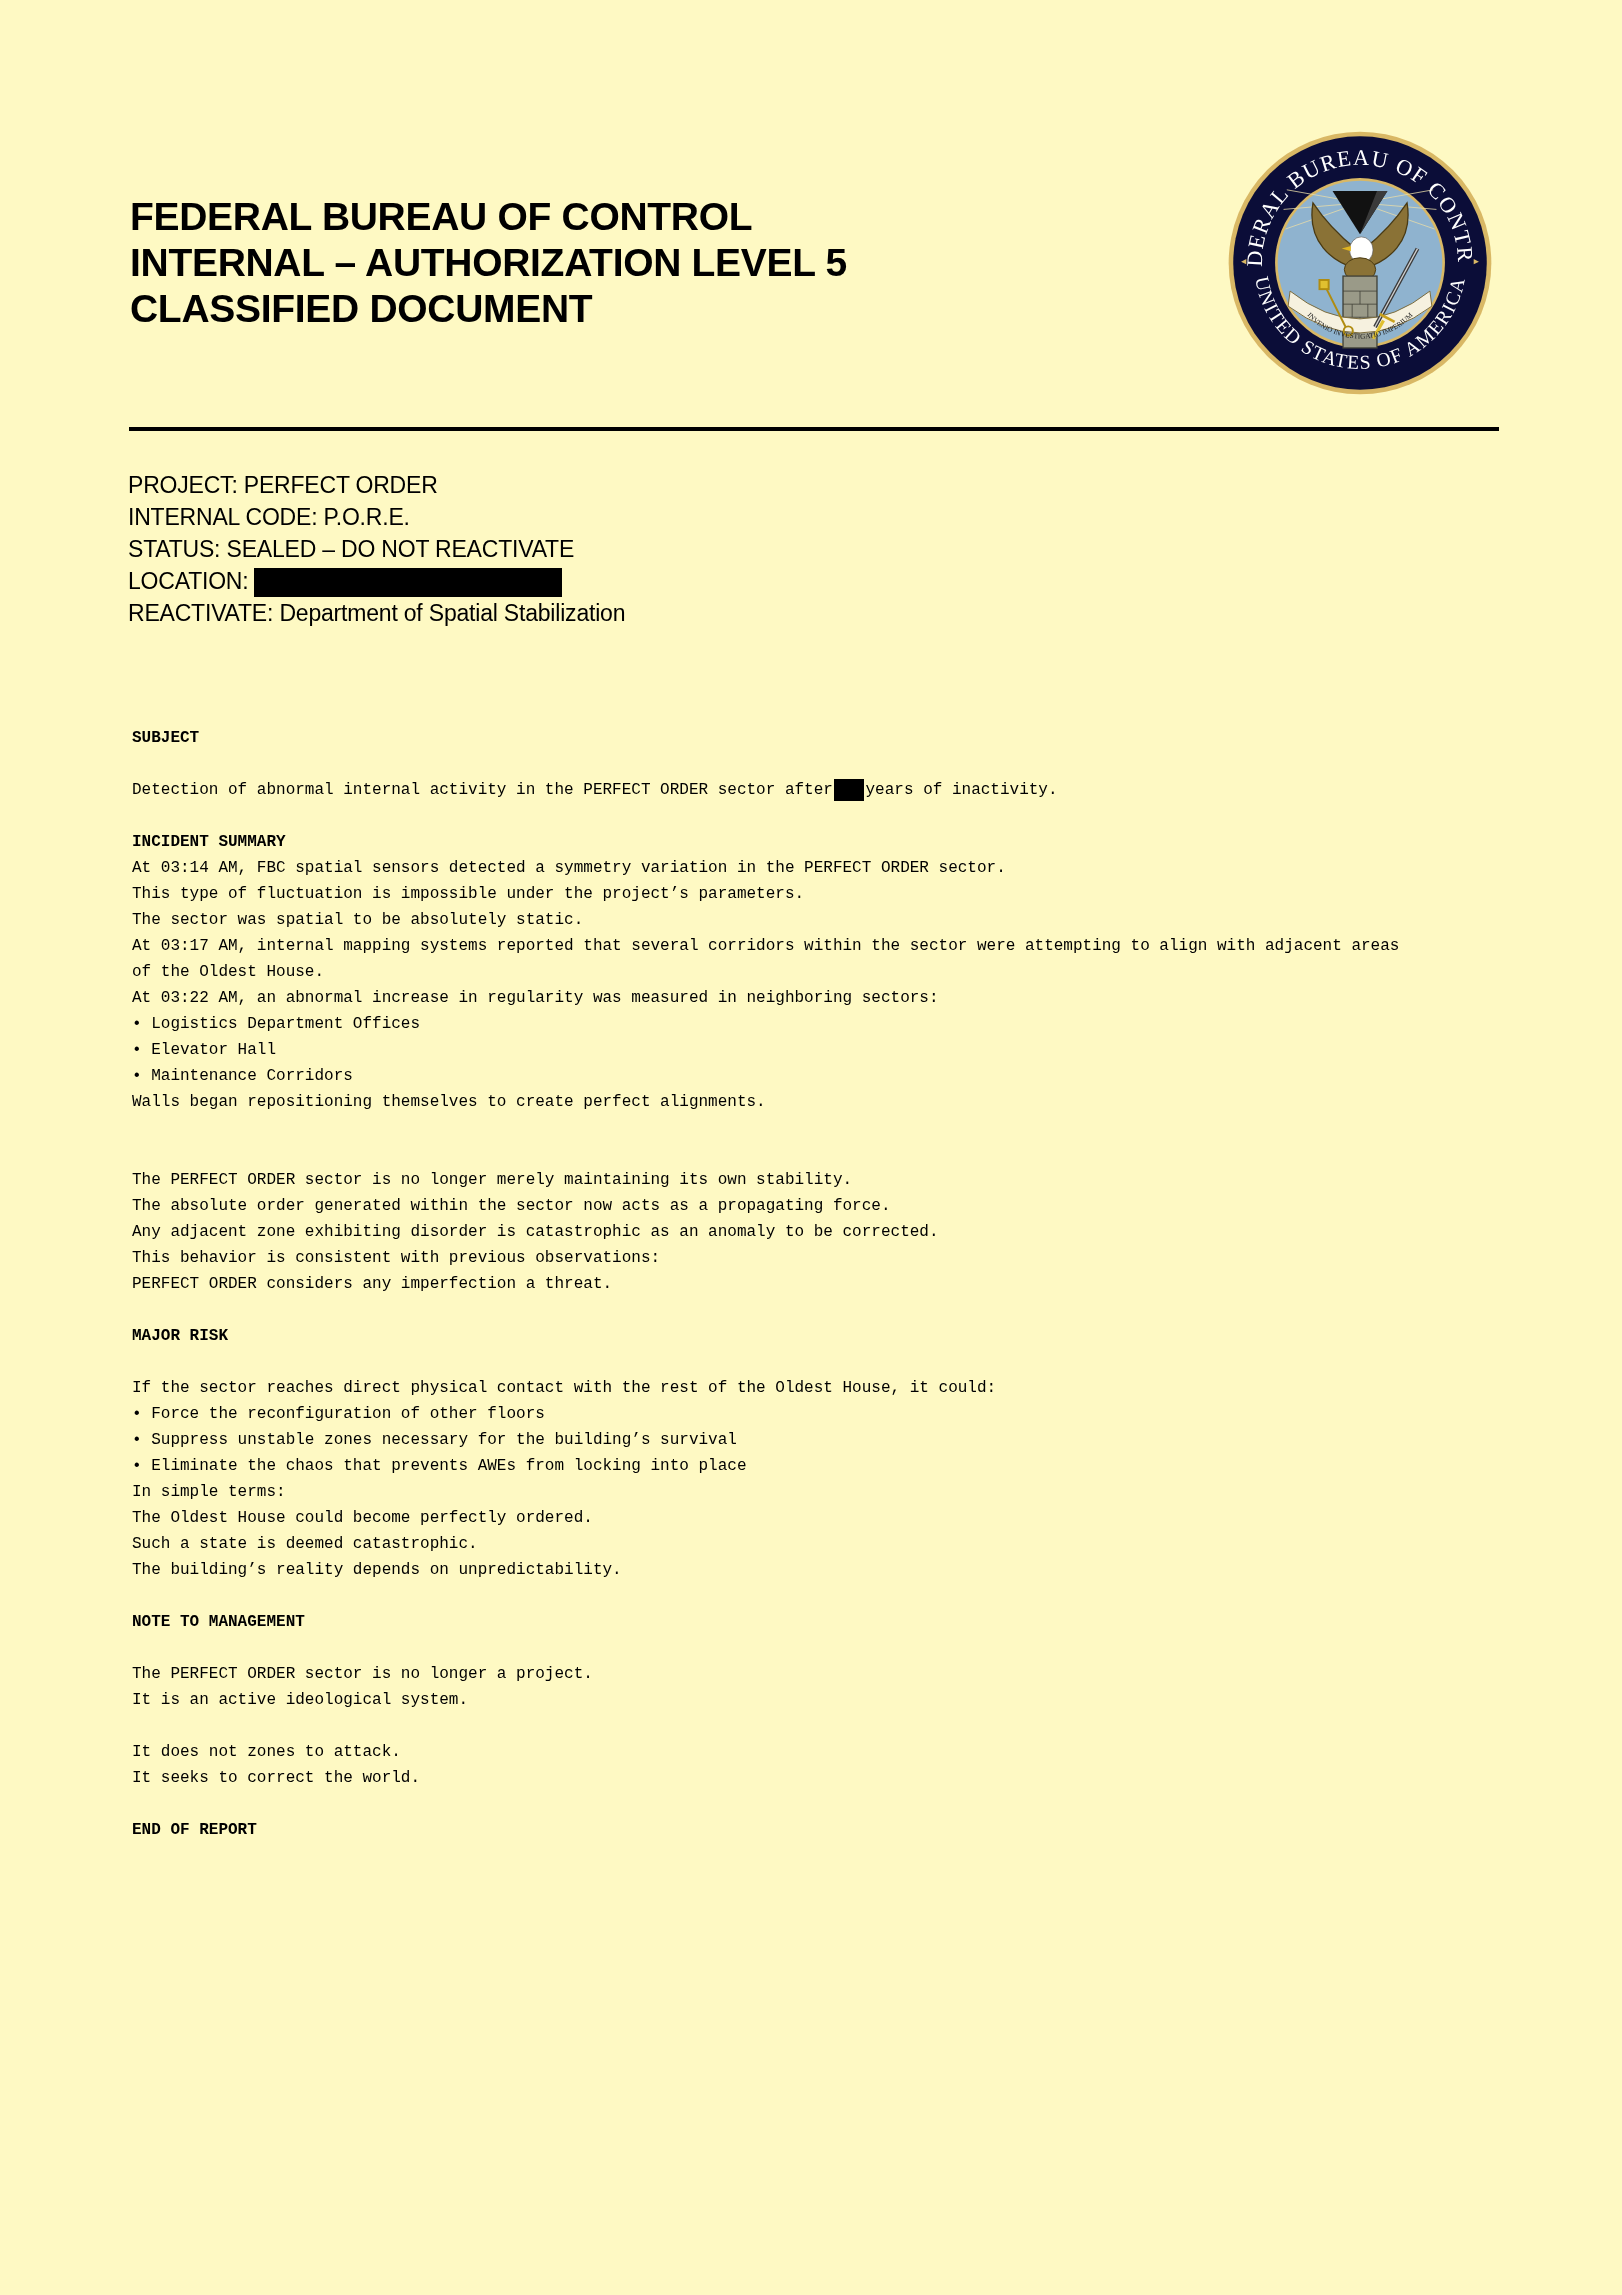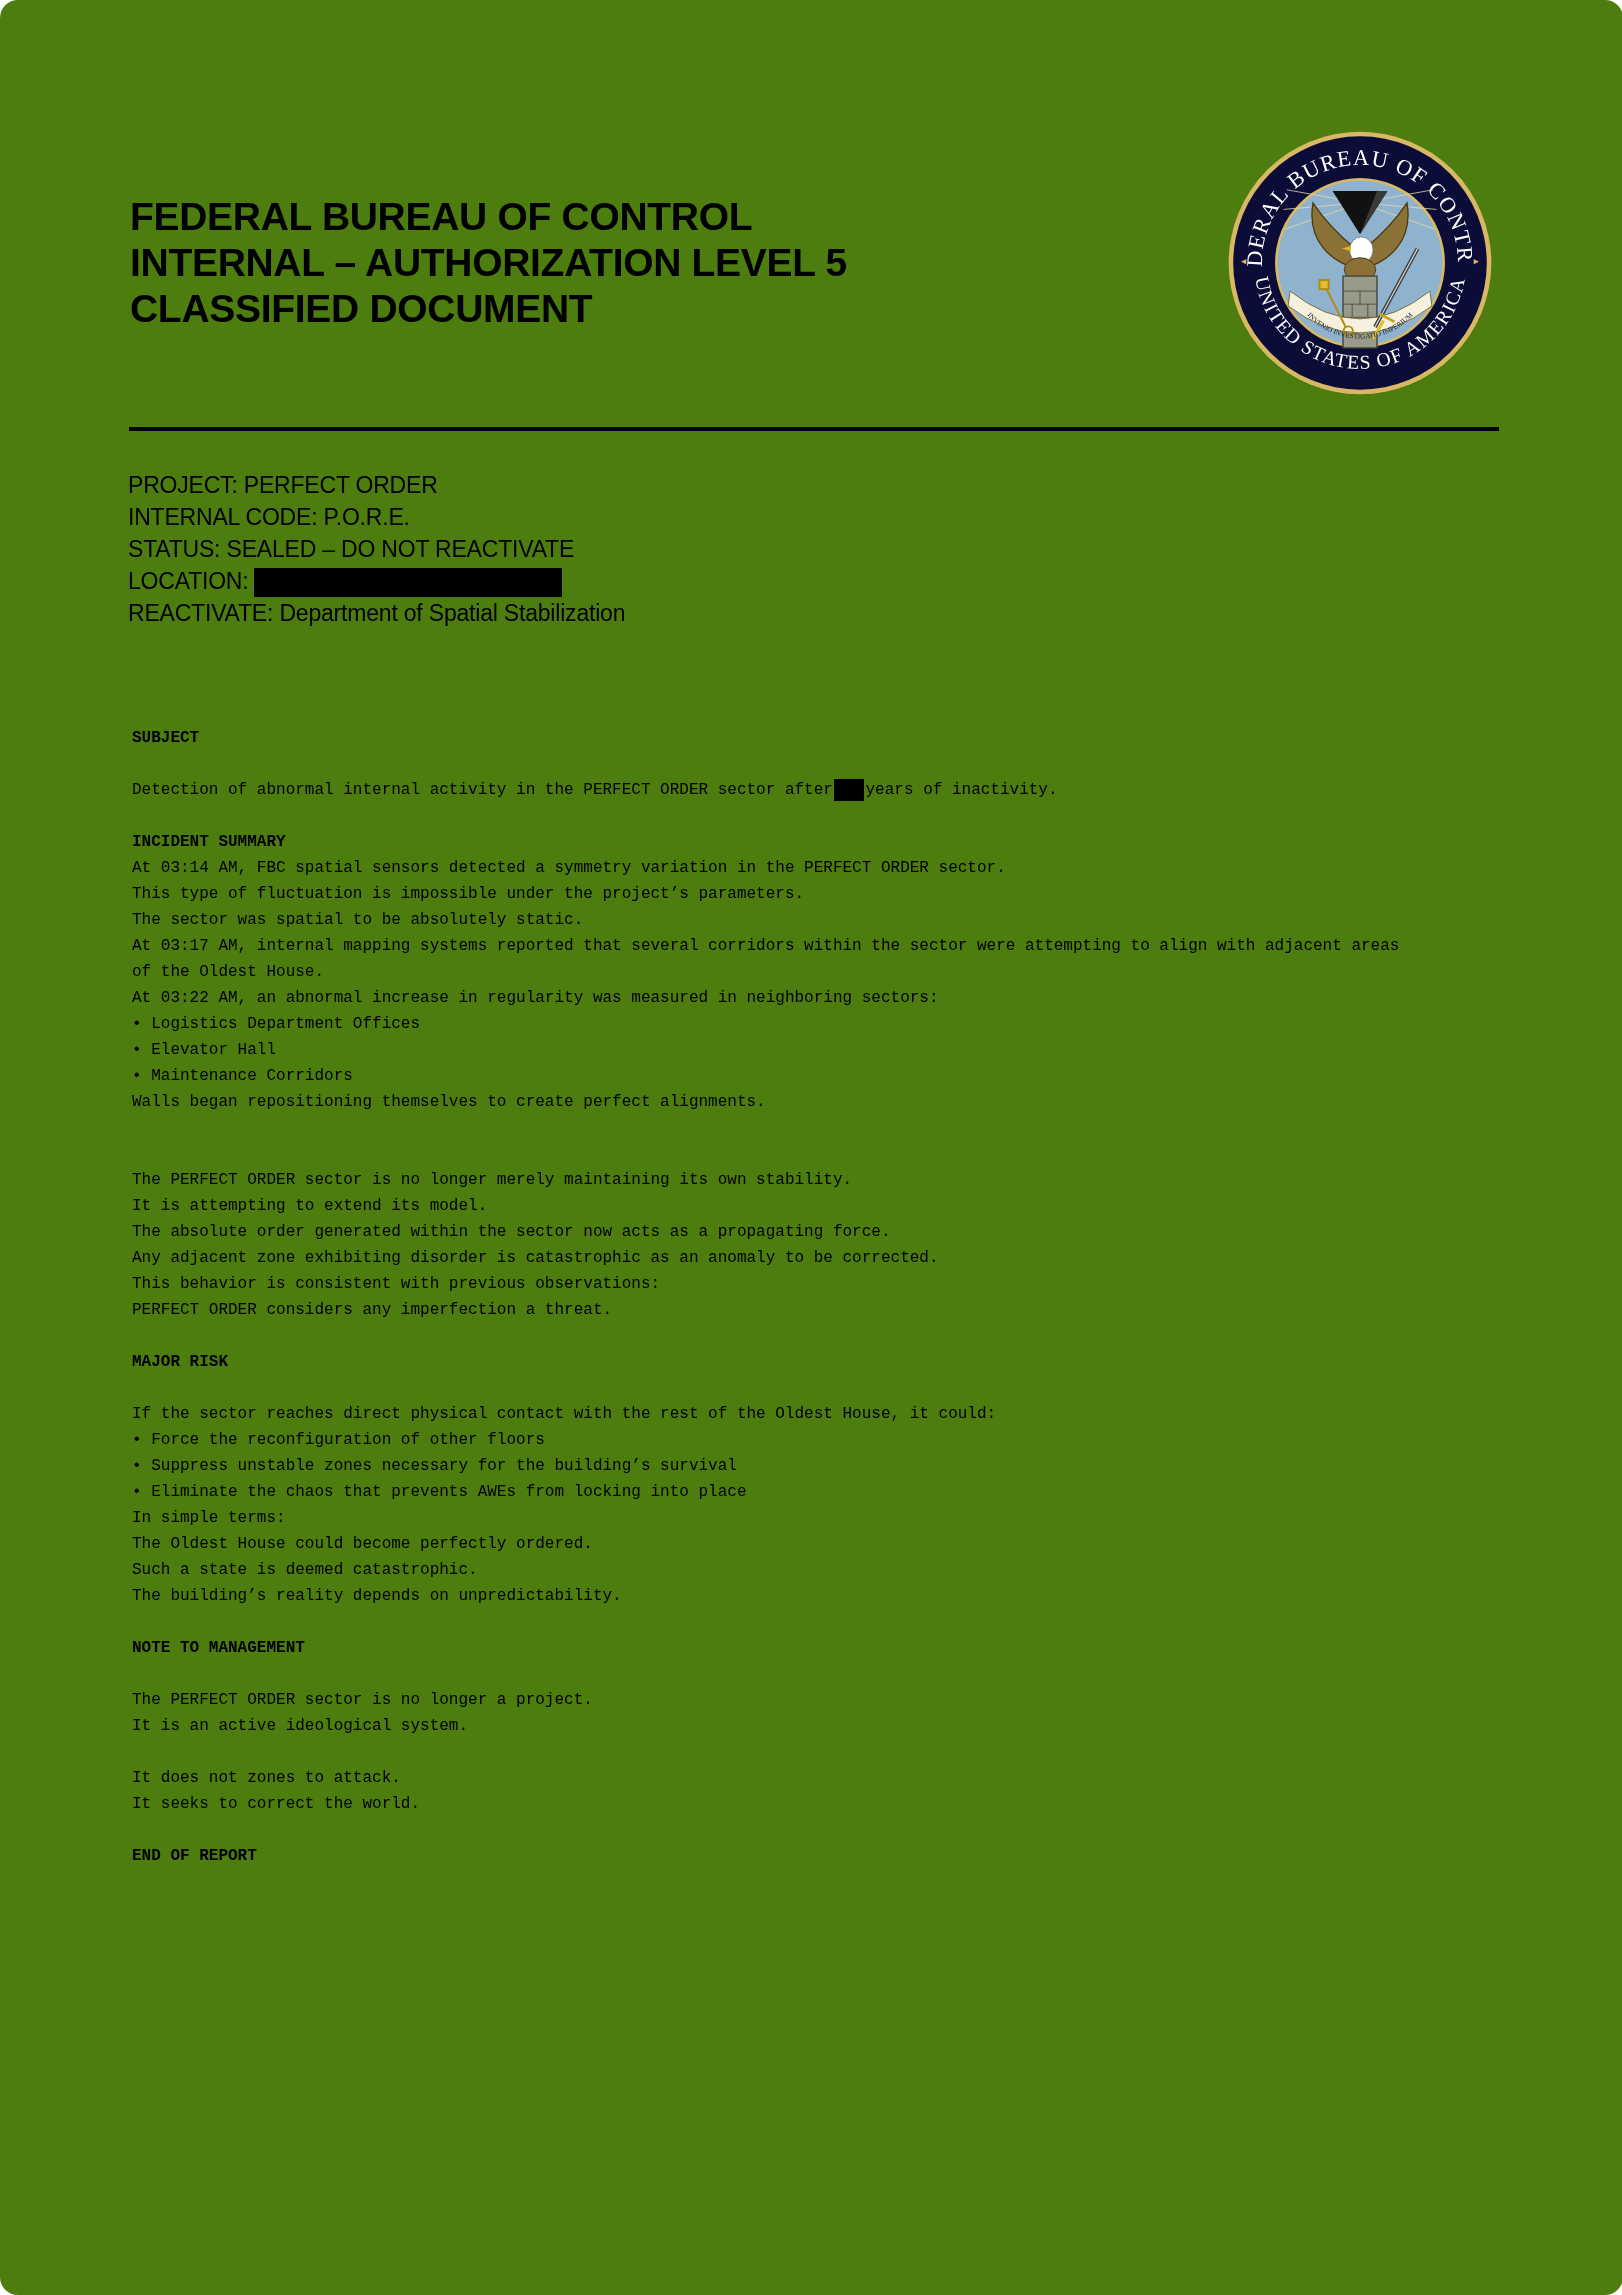--- a/index.html
+++ b/index.html
@@ -1,17 +1,17 @@
 <!DOCTYPE html>
 <html style="font-size:10.5px"><head>
   <meta charset="utf-8">
   <style>
     html, body { margin: 0; padding: 0; background: #ffffff; }
     body { width: 1623px; height: 2295px; position: relative; overflow: hidden; color: #000; }
-    .page { position: absolute; left: 0; top: 0; width: 1623px; height: 2295px; background: #4d7c0f; border-radius: 18px; }
+    .page { position: absolute; left: 0; top: 0; width: 1623px; height: 2295px; background: #fef9c3; }
 
     .header-title {
       position: absolute; left: 130px; top: 194px;
       font-family: "Liberation Sans", sans-serif; font-weight: bold;
       font-size: 39px; line-height: 46px; letter-spacing: -0.3px;
       margin: 0;
     }
     .header-title div { white-space: nowrap; }
 
     .seal { position: absolute; left: 1228px; top: 131px; width: 264px; height: 264px; }
@@ -160,21 +160,20 @@
     <div class="line">of the Oldest House.</div>
     <div class="line">At 03:22 AM, an abnormal increase in regularity was measured in neighboring sectors:</div>
     <div class="line">• Logistics Department Offices</div>
     <div class="line">• Elevator Hall</div>
     <div class="line">• Maintenance Corridors</div>
     <div class="line">Walls began repositioning themselves to create perfect alignments.</div>
     <div class="blank"></div>
 
     <div class="blank"></div>
     <div class="line">The PERFECT ORDER sector is no longer merely maintaining its own stability.</div>
-    <div class="line">It is attempting to extend its model.</div>
     <div class="line">The absolute order generated within the sector now acts as a propagating force.</div>
     <div class="line">Any adjacent zone exhibiting disorder is catastrophic as an anomaly to be corrected.</div>
     <div class="line">This behavior is consistent with previous observations:</div>
     <div class="line">PERFECT ORDER considers any imperfection a threat.</div>
     <div class="blank"></div>
 
     <div class="line h">MAJOR RISK</div>
     <div class="blank"></div>
     <div class="line">If the sector reaches direct physical contact with the rest of the Oldest House, it could:</div>
     <div class="line">• Force the reconfiguration of other floors</div>

